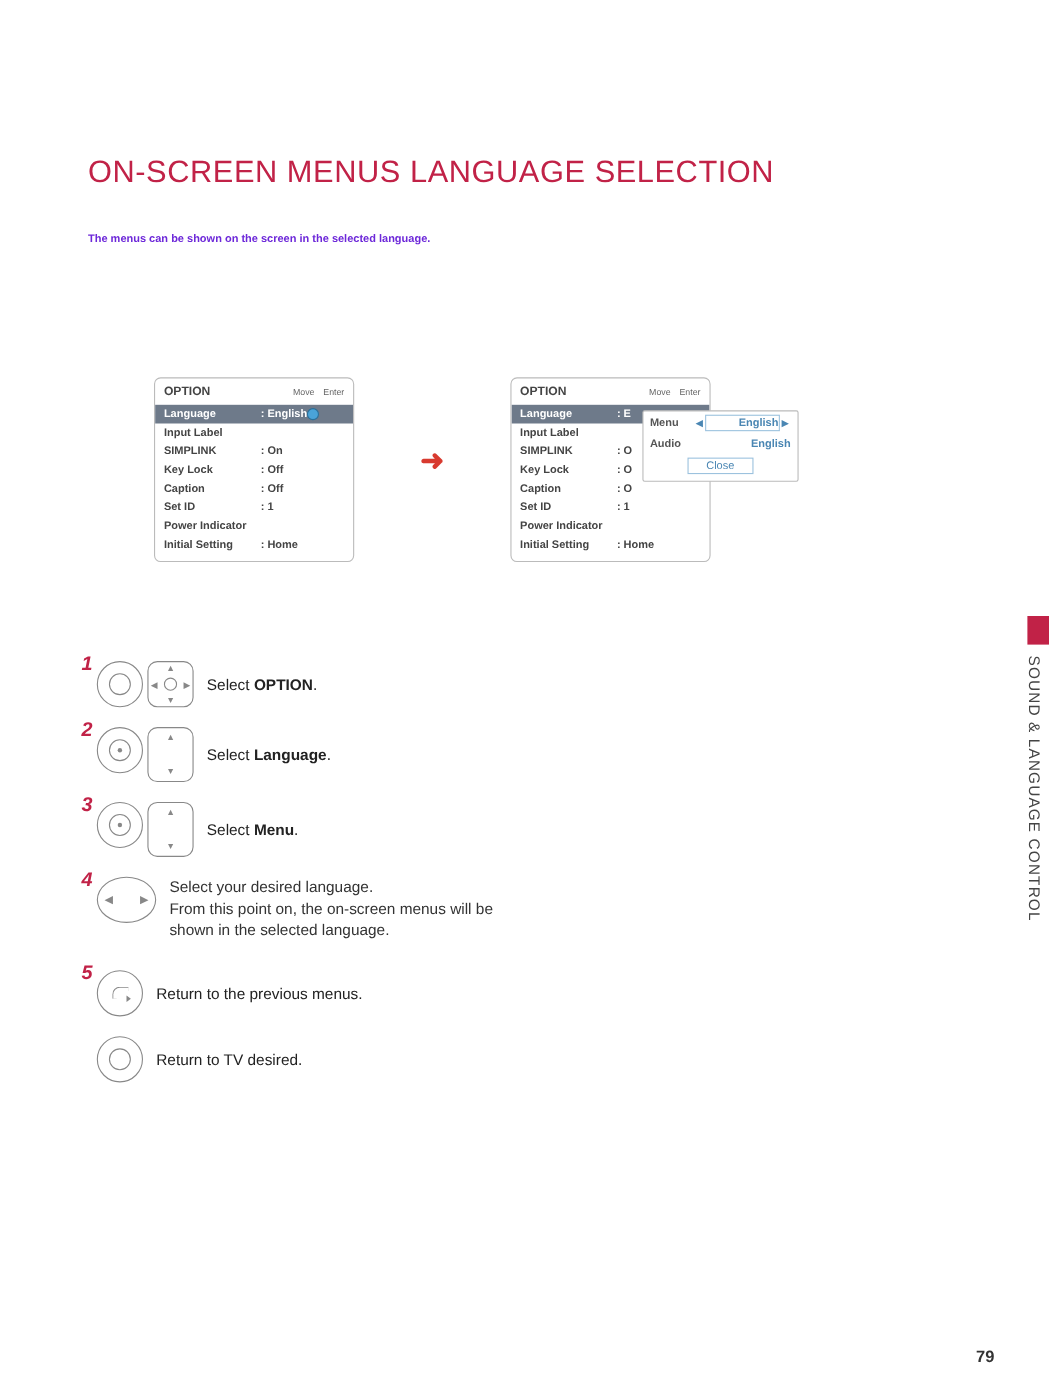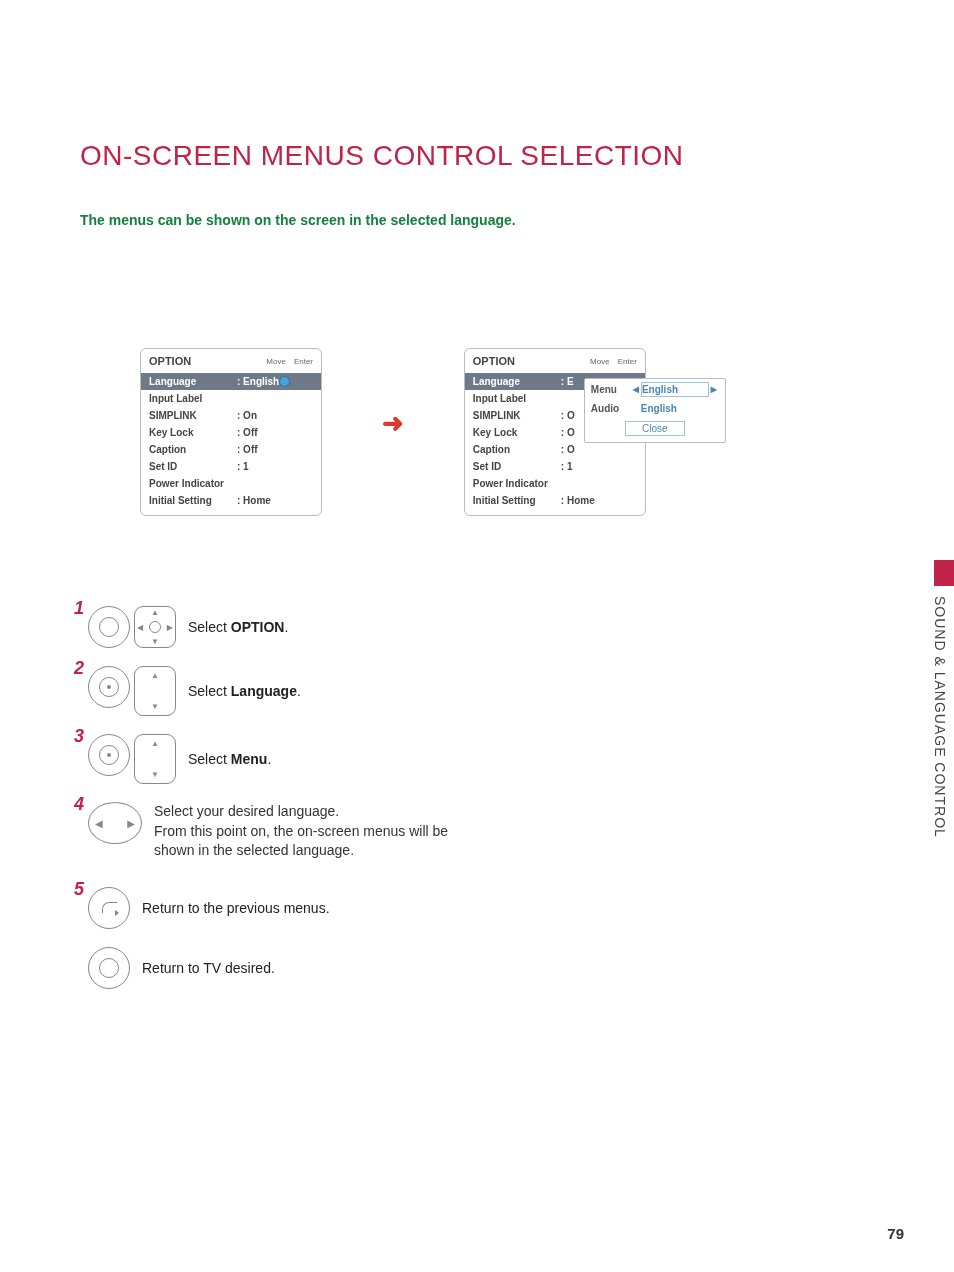--- a/index.html
+++ b/index.html
@@ -17,23 +17,23 @@
     position: relative;
   }
   h1.title {
     color: #c12247;
     font-size: 28px;
     font-weight: 500;
     letter-spacing: 0.5px;
     margin: 0 0 40px 0;
   }
   .intro {
-    font-size: 14px;
-    font-weight: bold;
-    color: #15803d;
+    font-size: 10px;
+    font-weight: bold;
+    color: #6d28d9;
     margin-bottom: 120px;
     margin-top: 40px;
   }
 
   
   .menus {
     display: flex;
     align-items: flex-start;
     gap: 60px;
     margin-left: 60px;
@@ -108,21 +108,21 @@
   .popup-row {
     display: flex;
     align-items: center;
     padding: 3px 6px;
     color: #555;
     font-weight: bold;
   }
   .popup-row .pk { flex: 0 0 40px; }
   .popup-row .pv {
     flex: 1;
-    text-align: left;
+    text-align: right;
     color: #4a86b3;
   }
   .popup-row .pv.box {
     border: 1px solid #9cc2de;
     margin: 0 0;
     padding: 1px 0;
     position: relative;
   }
   .popup-row .tri {
     color: #4a86b3;
@@ -224,21 +224,21 @@
     bottom: 30px;
     font-weight: bold;
     font-size: 15px;
     color: #333;
   }
 </style>
 </head>
 <body>
 
 <div class="page">
-  <h1 class="title">ON-SCREEN MENUS CONTROL SELECTION</h1>
+  <h1 class="title">ON-SCREEN MENUS LANGUAGE SELECTION</h1>
   <div class="intro">The menus can be shown on the screen in the selected language.</div>
 
   <div class="menus">
 
     <div class="osd">
       <div class="osd-header">
         <span>OPTION</span>
         <span class="hints">
           <span>Move</span>
           <span>Enter</span>

